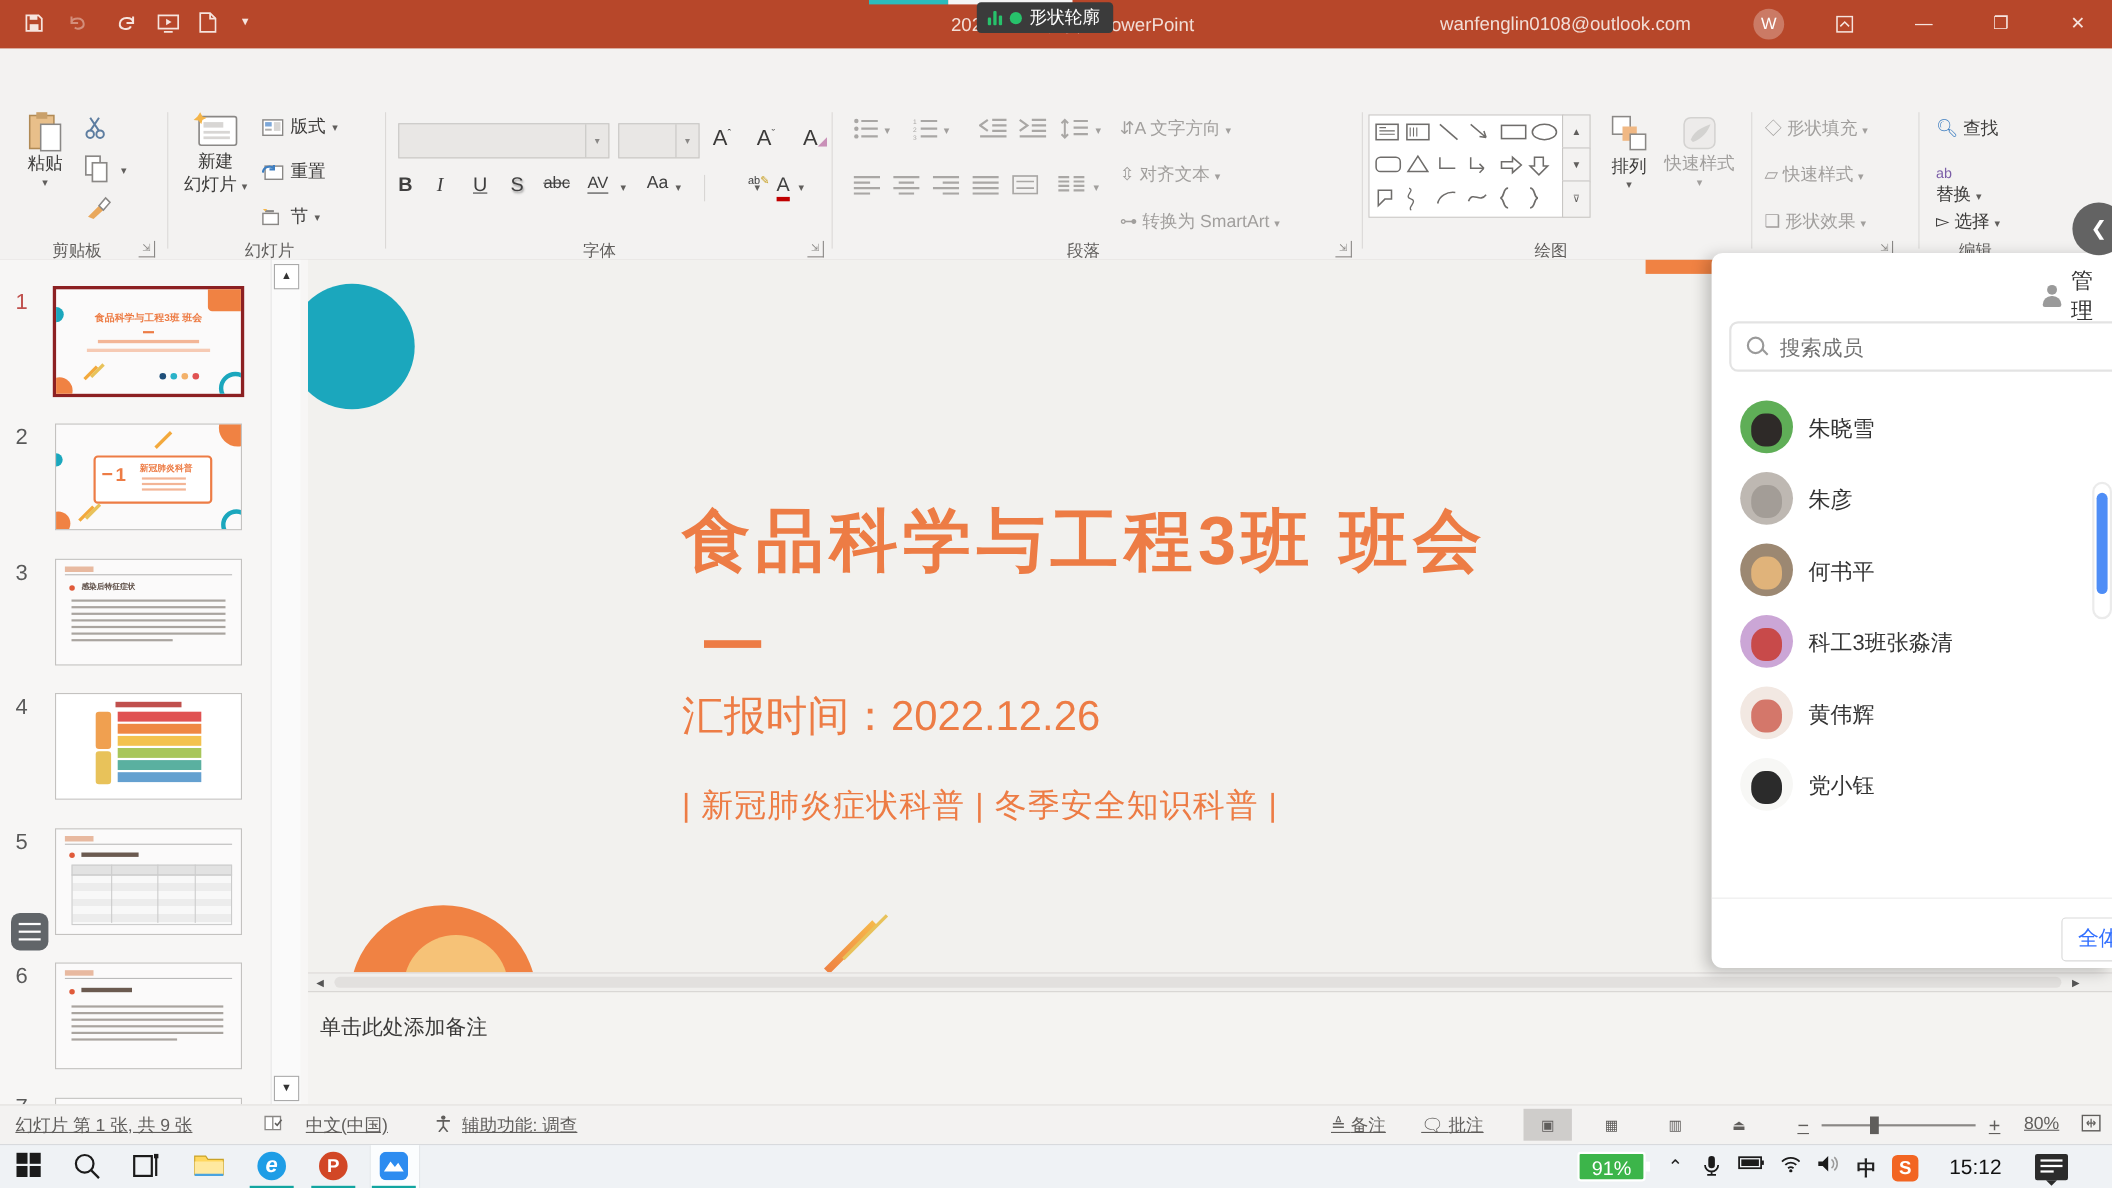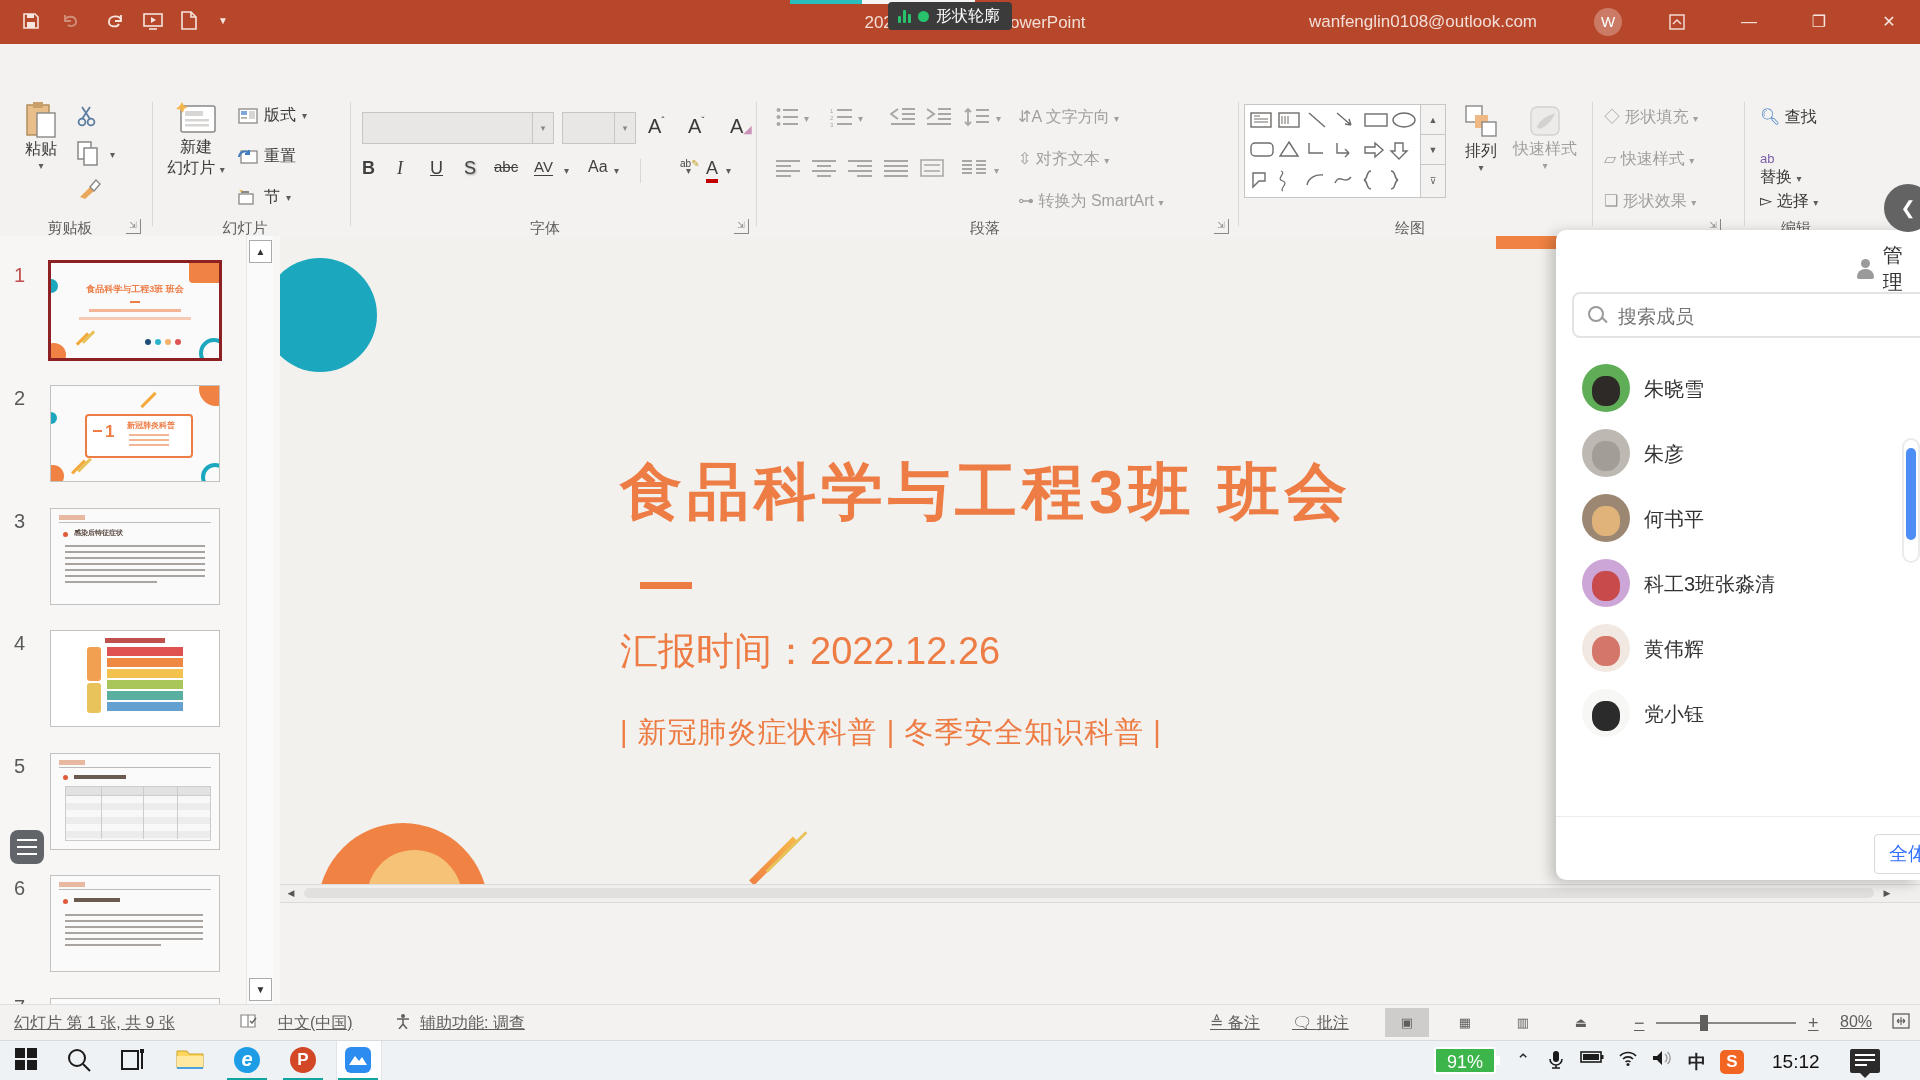--- a/index.html
+++ b/index.html
@@ -523,20 +523,23 @@
       <div class="abs" style="left:490px;top:594px;width:7px;height:62px;background:linear-gradient(#f7b84a,#ef8243);transform:rotate(45deg)"></div>
       <div class="abs" style="left:505px;top:588px;width:3px;height:56px;background:#e8c25a;transform:rotate(45deg)"></div>
     </div>
 
     <div id="hscroll">
       <div class="harrow" style="left:4px">◀</div>
       <div class="harrow" style="right:26px">▶</div>
       <div class="abs" style="left:24px;top:3px;right:46px;height:10px;background:#e2e0de;border-radius:5px"></div>
     </div>
 
+    <div id="notes">
+      <div id="notes-text">单击此处添加备注</div>
+    </div>
 
     <div id="float-handle">
       <i style="top:9px"></i>
         <i style="top:16px"></i>
         <i style="top:23px"></i>
     </div>
 
     <div id="panel">
       <div id="p-manage">
         <span class="person-ico">

